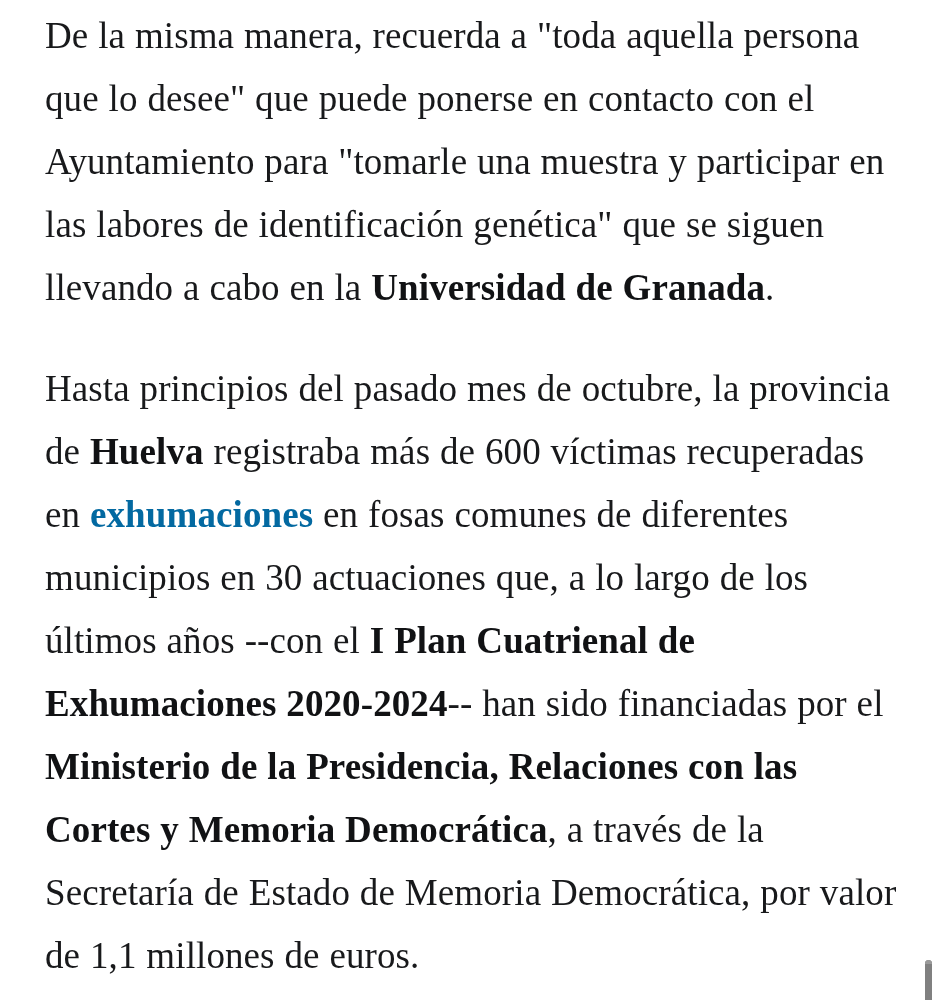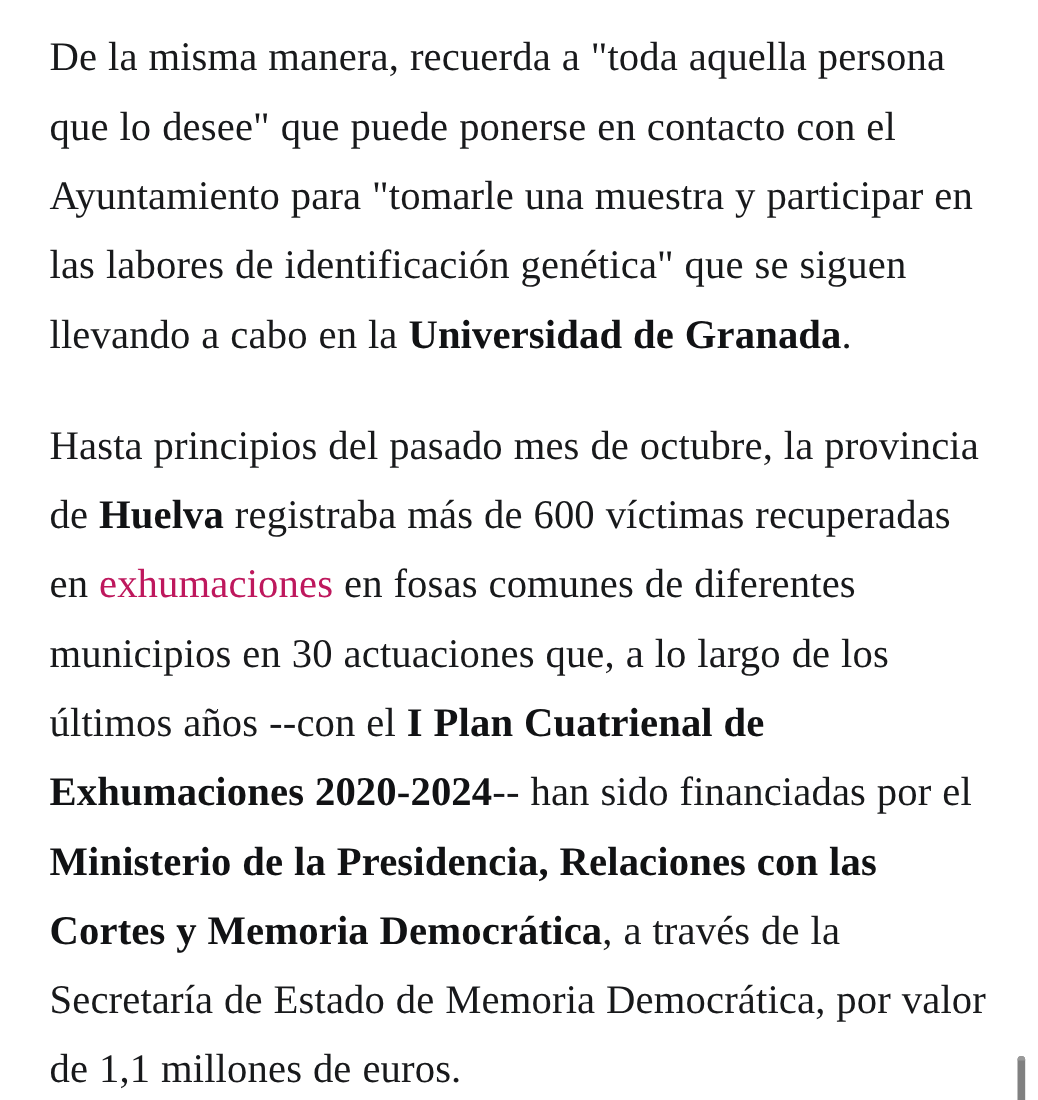--- a/index.html
+++ b/index.html
@@ -36,33 +36,33 @@
     word-spacing: 0.5px;
     text-align: left;
   }
 
   p.para + p.para {
     margin-top: 38px;
   }
 
   
   #paragraph-1 {
-    padding-top: 21px;
+    padding-top: 4px;
   }
 
   b.strong,
   .strong {
     font-weight: bold;
     color: #111214;
   }
 
   a.inline-link {
-    color: #be185d;
+    color: #0369a1;
     text-decoration: none;
-    font-weight: normal;
+    font-weight: bold;
   }
 
   
   #scrollbar-track {
     position: absolute;
     right: 9px;
     top: 0;
     width: 10px;
     height: 1000px;
     background: transparent;

